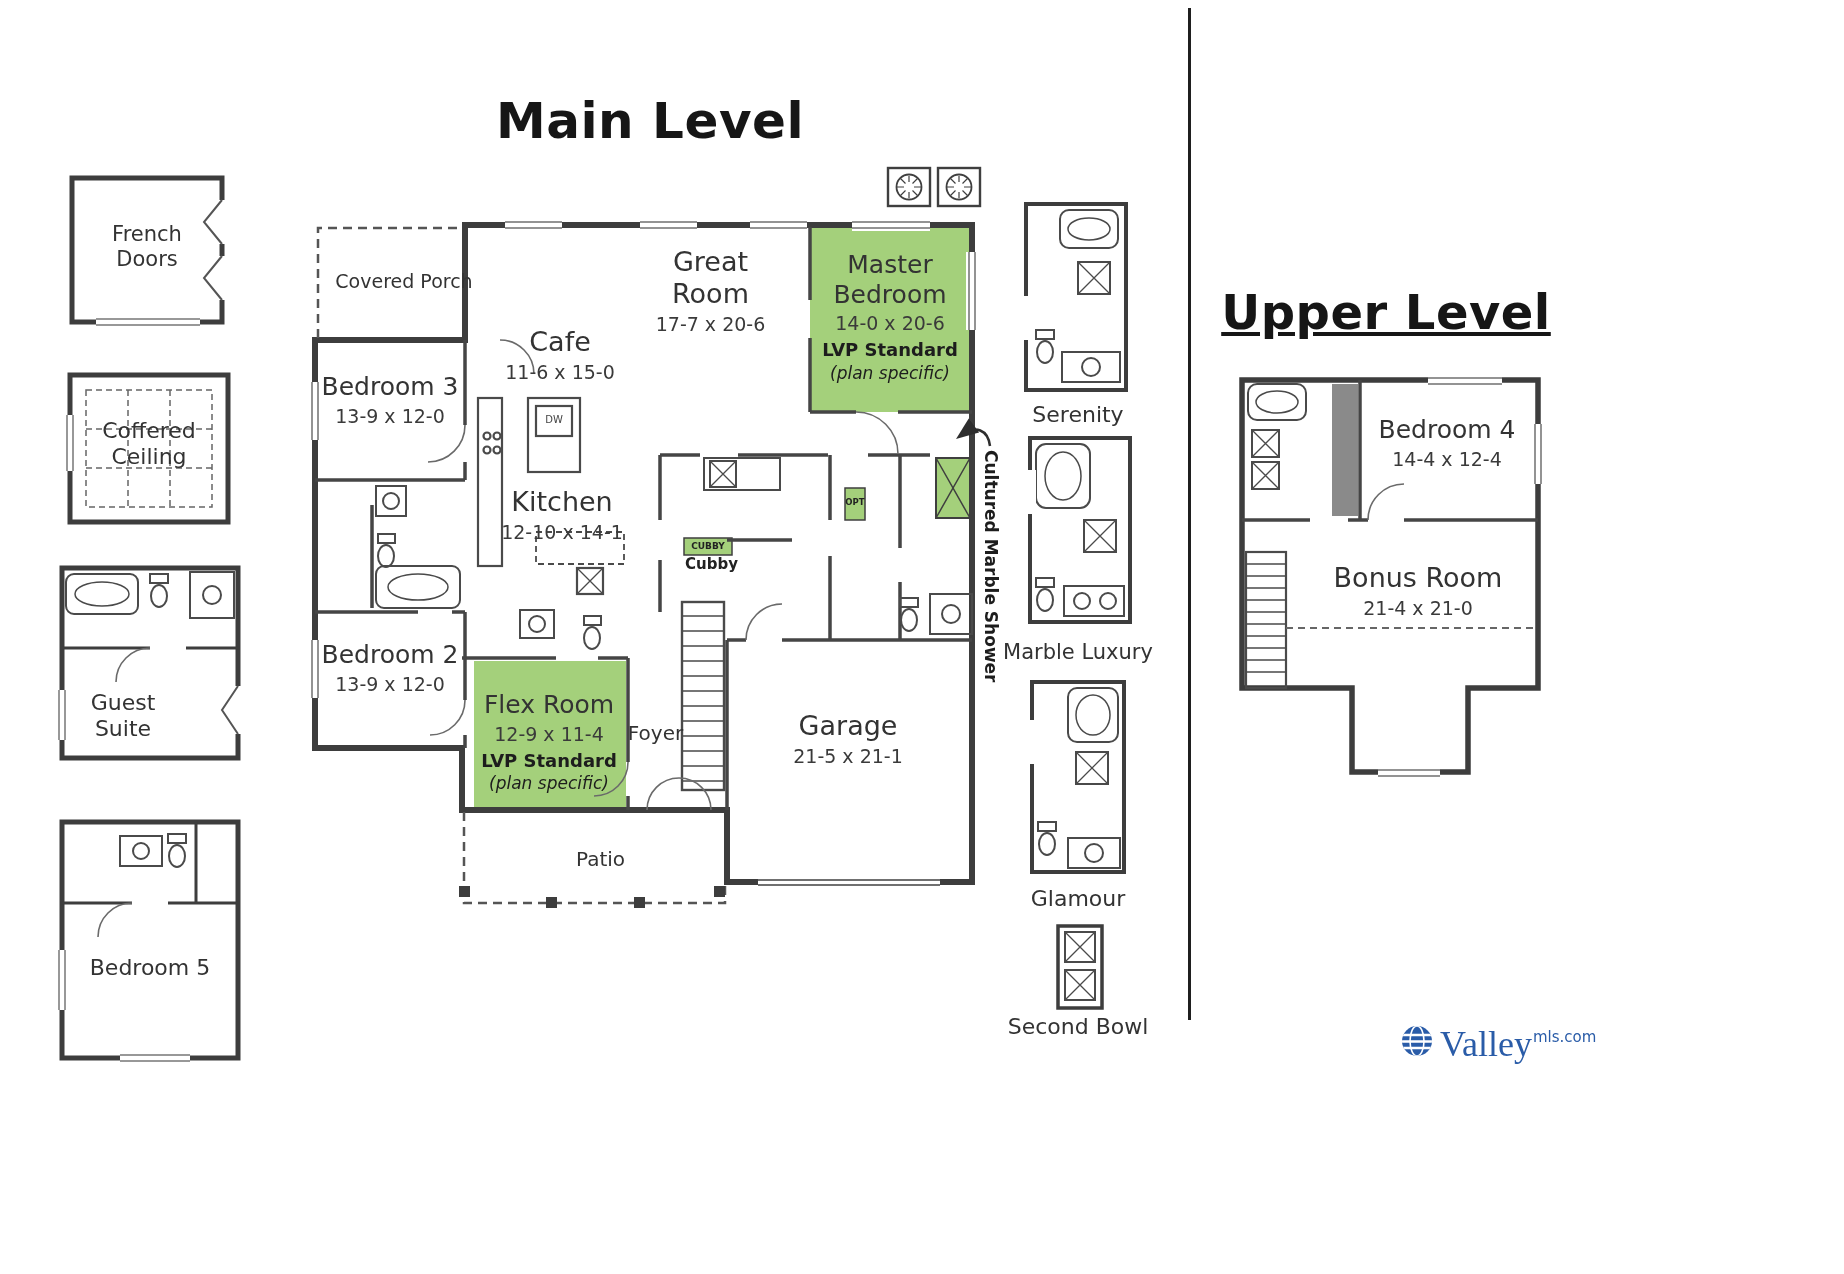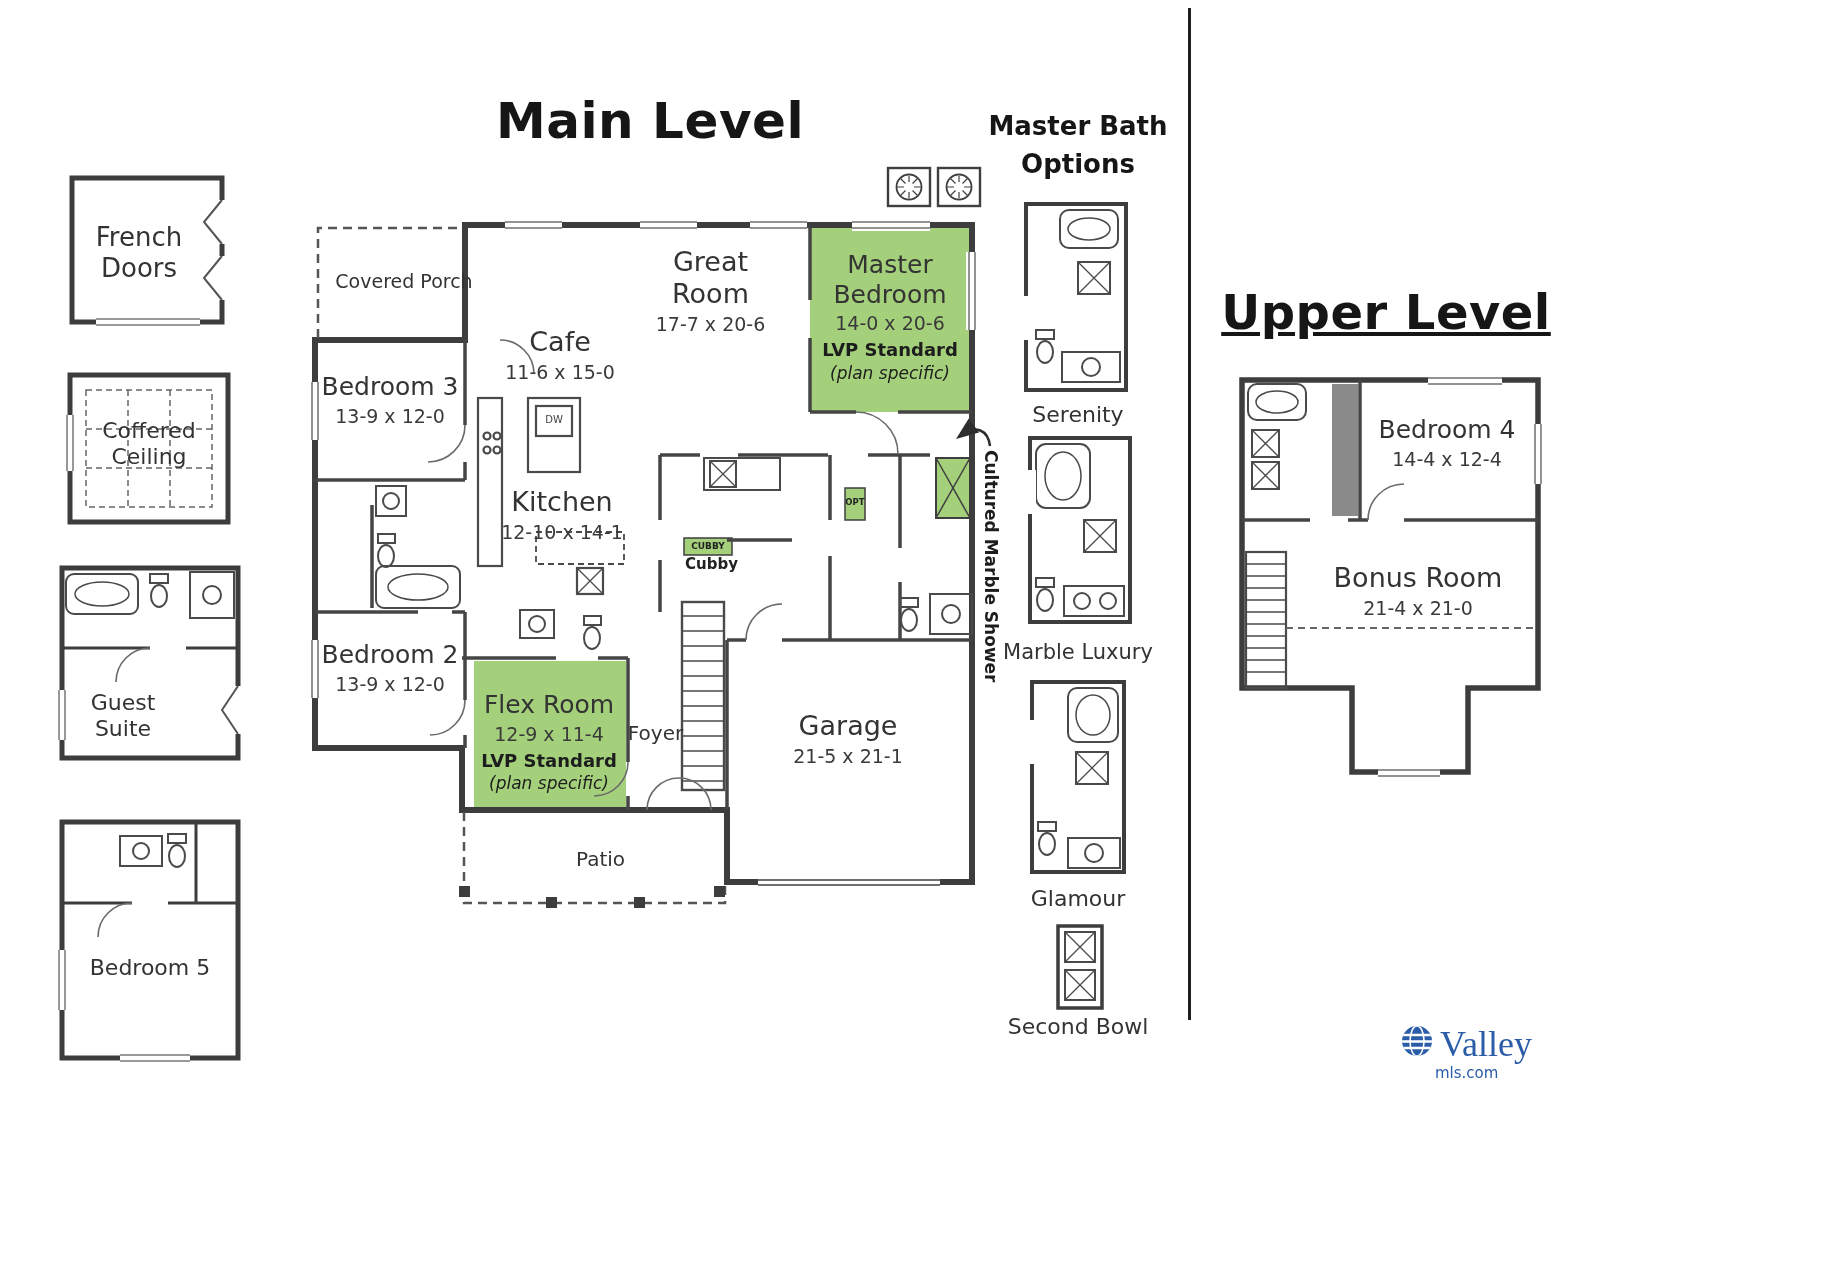--- a/index.html
+++ b/index.html
@@ -13,21 +13,21 @@
   .room-name { font-size:25px; color:#333; }
   .room-name-lg { font-size:27px; color:#333; }
   .room-dims { font-size:19px; color:#3a3a3a; margin-top:3px; }
   .floor-note { font-size:18px; font-weight:bold; color:#1d1d1d; margin-top:5px; }
   .floor-note-it { font-size:17px; font-weight:normal; font-style:italic; color:#1d1d1d; margin-top:2px; }
   .opt-label { font-size:22px; color:#333; }
   .small-room { font-size:20px; color:#333; }
   .tiny-tag { font-weight:bold; color:#222; }
   .rotated { transform:rotate(90deg); transform-origin:0 0; white-space:nowrap; }
   .divider { position:absolute; background:#1f1f1f; }
-  .logo-row { position:absolute; display:flex; align-items:flex-start;flex-direction:column; }
+  .logo-row { position:absolute; display:flex; align-items:flex-start; }
   .logo-brand { font-family:"Liberation Serif",serif; font-size:36px; color:#2a5ca8; line-height:1; margin-left:6px; }
   .logo-suffix { font-size:15px; color:#2a5ca8; margin-top:2px; margin-left:1px; }
 </style>
 </head>
 <body>
 
 <div class="canvas">
 
 <svg class="plan" width="1844" height="1274" viewBox="0 0 1844 1274">
   <defs>
@@ -354,21 +354,21 @@
 
   <g transform="translate(1400,1024)">
     <circle cx="17" cy="17" r="15" fill="#2a5ca8"></circle>
     <g clip-path="url(#globeClip)" stroke="#ffffff" stroke-width="2.4" fill="none">
       <path d="M2,11 H32 M2,17.5 H32 M2,24 H32"></path>
       <ellipse cx="17" cy="17" rx="7" ry="15" stroke-width="1.6"></ellipse>
     </g>
   </g>
 </svg>
 
-<div class="lbl" style="left:84px; top:222px; width:110px; font-size:26px;">French Doors</div>
+<div class="lbl" style="left:92px; top:222px; width:110px; font-size:21px;">French Doors</div>
 <div class="lbl" style="left:88px; top:418px; width:122px; font-size:22px;">Coffered Ceiling</div>
 <div class="lbl" style="left:68px; top:690px; width:110px; font-size:22px;">Guest Suite</div>
 <div class="lbl nowrap" style="left:75px; top:955px; width:150px; font-size:22px;">Bedroom 5</div>
 
 <div class="lbl section-title nowrap" style="left:455px; top:92px; width:390px; font-size:50px;">Main Level</div>
 
 <div class="lbl small-room nowrap" style="left:324px; top:270px; width:160px; font-size:19px;">Covered Porch</div>
 
 <div class="lbl" style="left:648px; top:246px; width:125px;">
   <div class="room-name-lg">Great Room</div>
@@ -418,21 +418,20 @@
 
 <div class="lbl" style="left:773px; top:710px; width:150px;">
   <div class="room-name-lg">Garage</div>
   <div class="room-dims">21-5 x 21-1</div>
 </div>
 
 <div class="lbl small-room" style="left:548px; top:848px; width:105px;">Patio</div>
 
 <div class="lbl rotated" style="left:1001px; top:450px; font-size:17px; font-weight:bold; color:#1d1d1d;">Cultured Marble Shower</div>
 
-<div class="lbl sub-title" style="left:983px; top:108px; width:190px; font-size:26px;">Master Bath Options</div>
 <div class="lbl opt-label" style="left:993px; top:402px; width:170px;">Serenity</div>
 <div class="lbl opt-label nowrap" style="left:993px; top:640px; width:170px; font-size:21px;">Marble Luxury</div>
 <div class="lbl opt-label" style="left:993px; top:886px; width:170px;">Glamour</div>
 <div class="lbl opt-label nowrap" style="left:993px; top:1014px; width:170px;">Second Bowl</div>
 
 <div class="divider" style="left:1188px; top:8px; width:3px; height:1012px;"></div>
 
 <div class="lbl section-title nowrap" style="left:1218px; top:284px; width:336px; font-size:48px;text-decoration:underline;">Upper Level</div>
 
 <div class="lbl" style="left:1372px; top:415px; width:150px;">

